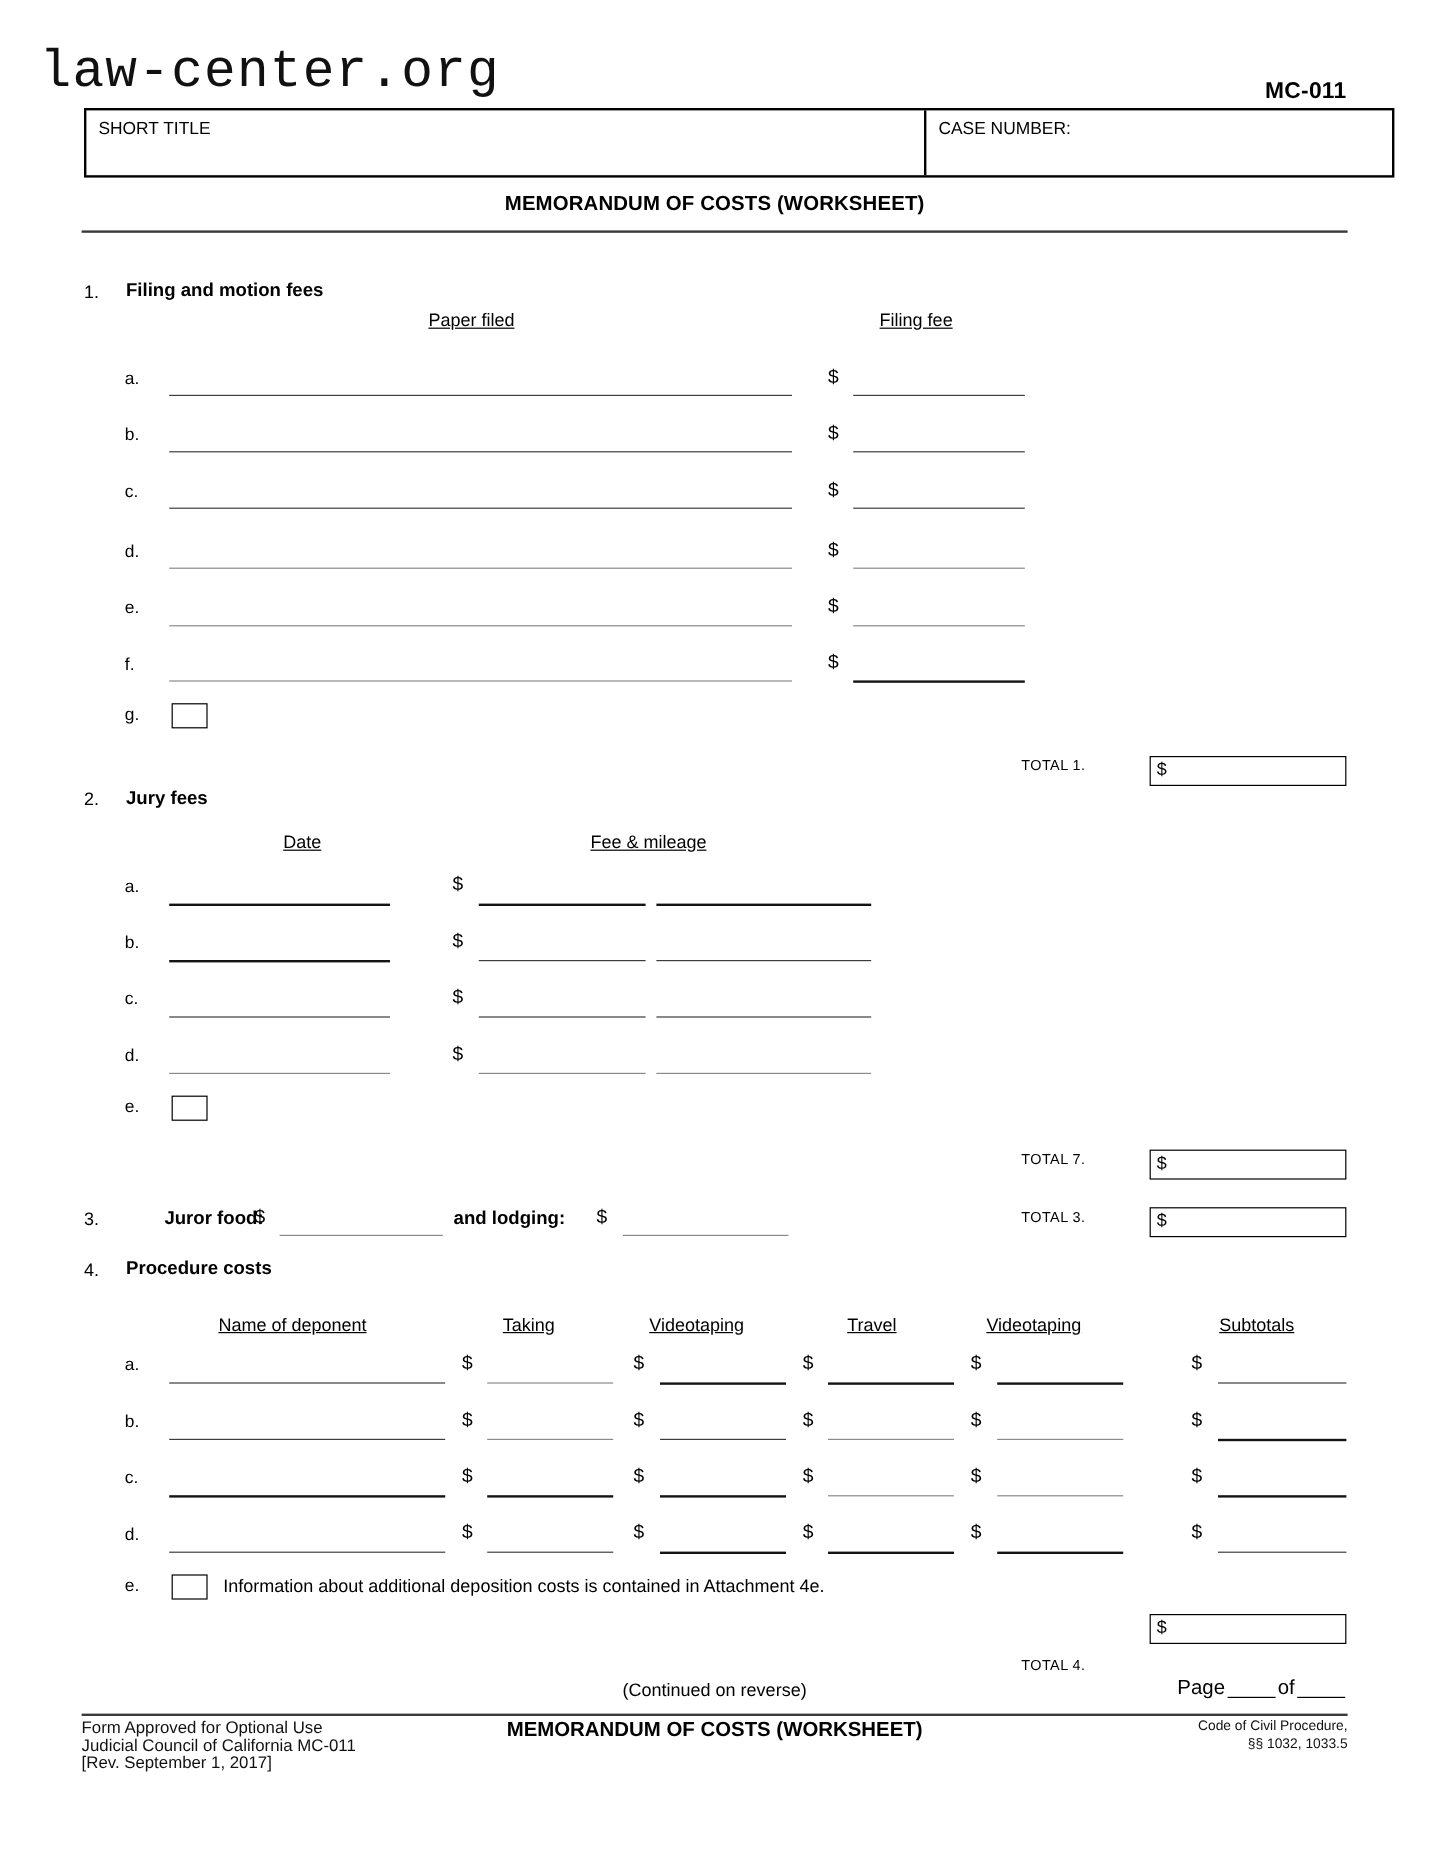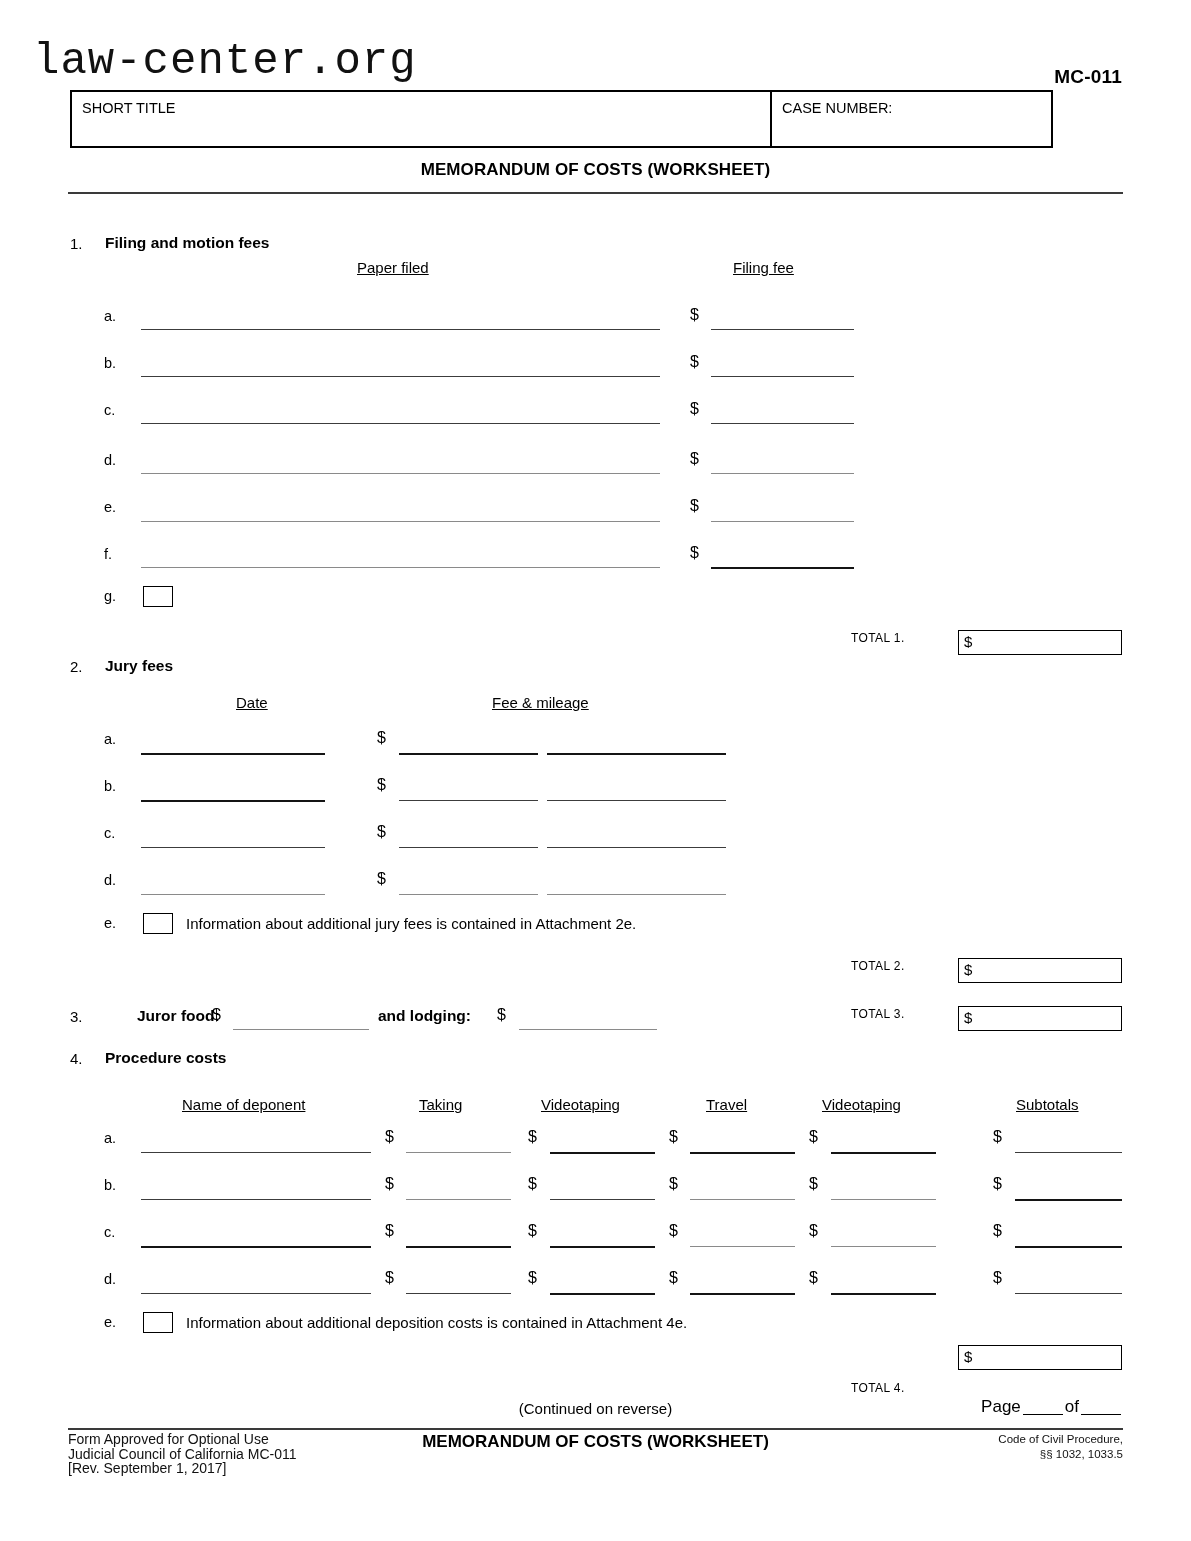--- a/index.html
+++ b/index.html
@@ -22,21 +22,21 @@
     font-family: "Liberation Mono", monospace;
     font-size: 44px; letter-spacing: 1px;
     color: #111; white-space: nowrap;
   }
   .formcode {
     position: absolute; right: 69px; top: 66px;
     font-size: 19px; font-weight: bold; letter-spacing: .2px;
   }
   .hdrbox {
     position: absolute; left: 70px; top: 90px;
-    width: 983px; height: 58px;
+    width: 1092px; height: 58px;
     border: 2px solid #000;
     display: flex;
   }
   .hdrbox .cell {
     padding: 8px 0 0 10px;
     font-size: 14.5px;
   }
   .hdrbox .cell.left { width: 700px; border-right: 2px solid #000; }
   .hdrbox .cell.right { flex: 1; }
 
@@ -218,23 +218,22 @@
   <div class="fline" style="left:547px; top:847px; width:179px;"></div>
 
   <div class="letter" style="left:104px; top:872px;">d.</div>
   <div class="fline lt" style="left:141px; top:894px; width:184px;"></div>
   <div class="dollar" style="left:377px; top:870px;">$</div>
   <div class="fline lt" style="left:399px; top:894px; width:139px;"></div>
   <div class="fline lt" style="left:547px; top:894px; width:179px;"></div>
 
   <div class="letter" style="left:104px; top:915px;">e.</div>
   <div class="chk" style="left:143px; top:913px;"></div>
-  <div class="chktext" style="left:186px; top:915px;">Information about additional jury fees is contained in Attachment 2e.</div>
-
-  <div class="totlabel" style="left:851px; top:959px;">TOTAL  2.</div>
+
+  <div class="totlabel" style="left:851px; top:959px;">TOTAL  7.</div>
   <div class="totbox" style="left:958px; top:958px;">
     <span class="tsign">$</span>
   </div>
 
   <div class="secnum" style="left:70px; top:1008px;">3.</div>
   <div class="inlinelabel" style="left:105px; top:1007px;margin-left:32px;">Juror food:</div>
   <div class="dollar" style="left:212px; top:1006px;">$</div>
   <div class="fline lt" style="left:233px; top:1029px; width:136px;"></div>
   <div class="inlinelabel" style="left:378px; top:1007px;">and lodging:</div>
   <div class="dollar" style="left:497px; top:1006px;">$</div>

